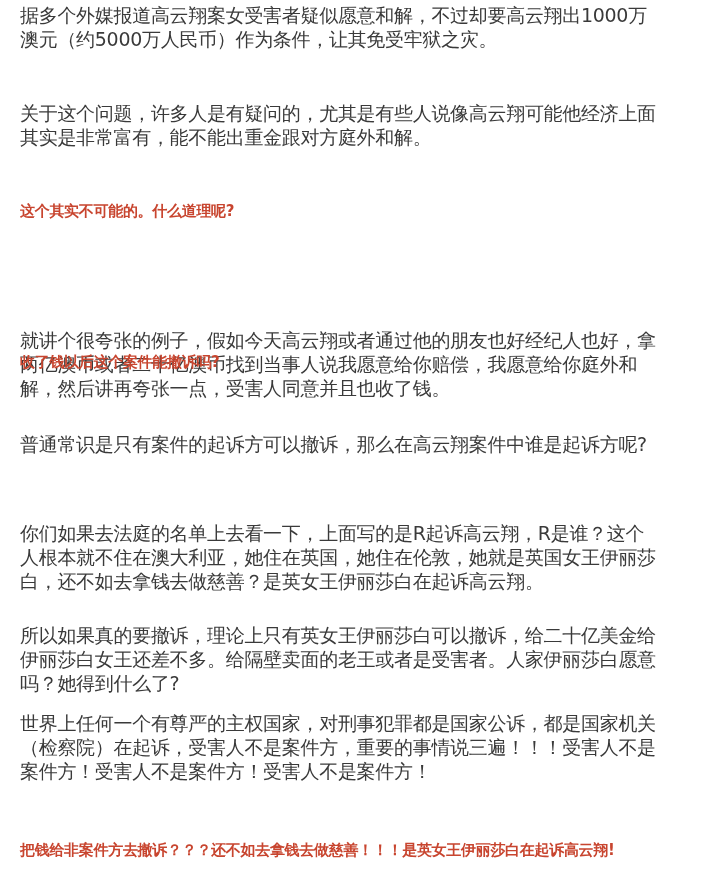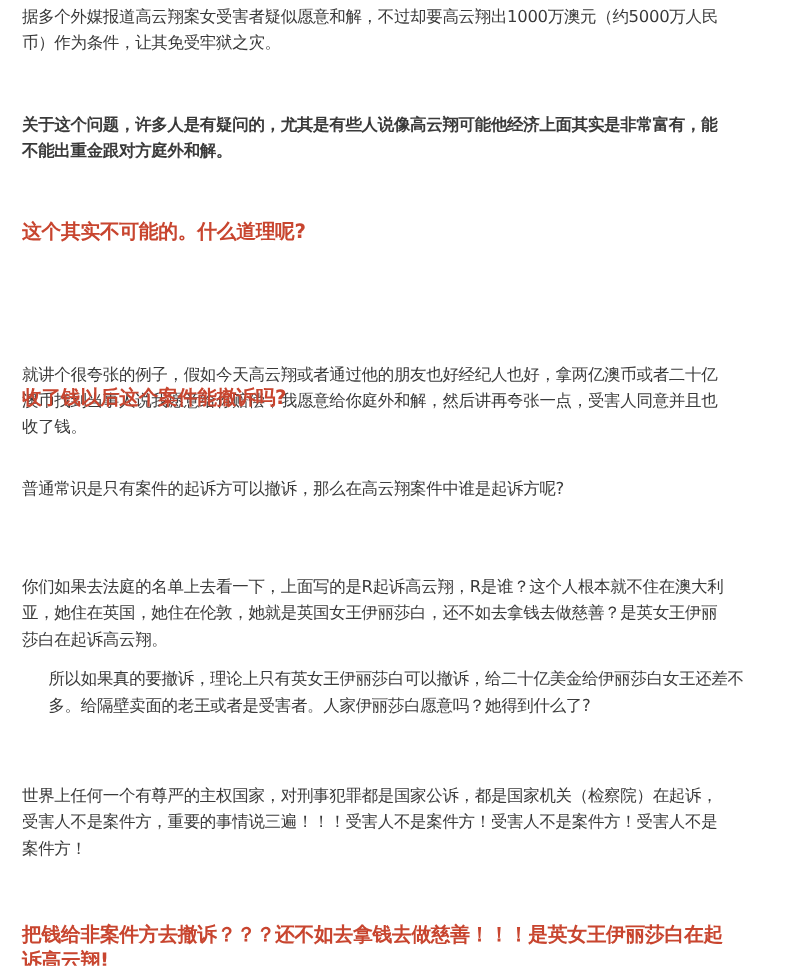--- a/index.html
+++ b/index.html
@@ -1,30 +1,30 @@
 <!DOCTYPE html>
 <html><head>
   <meta charset="utf-8">
   <style>
     html, body { margin: 0; padding: 0; background: #ffffff; }
     body { width: 714px; height: 878px; overflow: hidden; position: relative;
       font-family: "DejaVu Sans", "Liberation Sans", sans-serif; }
     .article { position: absolute; left: 20px; top: 0; width: 640px; }
-    .p { position: absolute; left: 0; width: 640px; font-size: 15px; line-height: 24px;
+    .p { position: absolute; left: 0; width: 640px; font-size: 19px; line-height: 24px;
       color: #3a3a3a; letter-spacing: -0.3px; margin: 0; word-break: break-all; }
-    .h { position: absolute; left: 0; font-size: 18px; line-height: 24px; font-weight: bold;
+    .h { position: absolute; left: 0; font-size: 15px; line-height: 24px; font-weight: bold;
       color: #c8452f; letter-spacing: -0.3px; margin: 0; }
   </style>
 </head>
 <body>
 
 <div class="article">
   <p class="p" style="top:3px;">据多个外媒报道高云翔案女受害者疑似愿意和解，不过却要高云翔出1000万澳元（约5000万人民币）作为条件，让其免受牢狱之灾。</p>
-  <p class="p" style="top:101px;font-weight:bold;">关于这个问题，许多人是有疑问的，尤其是有些人说像高云翔可能他经济上面其实是非常富有，能不能出重金跟对方庭外和解。</p>
+  <p class="p" style="top:101px;">关于这个问题，许多人是有疑问的，尤其是有些人说像高云翔可能他经济上面其实是非常富有，能不能出重金跟对方庭外和解。</p>
   <p class="h" style="top:199px;">这个其实不可能的。什么道理呢?</p>
   <p class="p" style="top:284px;margin-top:44px;">就讲个很夸张的例子，假如今天高云翔或者通过他的朋友也好经纪人也好，拿两亿澳币或者二十亿澳币找到当事人说我愿意给你赔偿，我愿意给你庭外和解，然后讲再夸张一点，受害人同意并且也收了钱。</p>
   <p class="h" style="top:350px;">收了钱以后这个案件能撤诉吗?</p>
   <p class="p" style="top:432px;">普通常识是只有案件的起诉方可以撤诉，那么在高云翔案件中谁是起诉方呢?</p>
   <p class="p" style="top:521px;">你们如果去法庭的名单上去看一下，上面写的是R起诉高云翔，R是谁？这个人根本就不住在澳大利亚，她住在英国，她住在伦敦，她就是英国女王伊丽莎白，还不如去拿钱去做慈善？是英女王伊丽莎白在起诉高云翔。</p>
-  <p class="p" style="top:605px;margin-left:24px;">所以如果真的要撤诉，理论上只有英女王伊丽莎白可以撤诉，给二十亿美金给伊丽莎白女王还差不多。给隔壁卖面的老王或者是受害者。人家伊丽莎白愿意吗？她得到什么了?</p>
+  <p class="p" style="top:623px;">所以如果真的要撤诉，理论上只有英女王伊丽莎白可以撤诉，给二十亿美金给伊丽莎白女王还差不多。给隔壁卖面的老王或者是受害者。人家伊丽莎白愿意吗？她得到什么了?</p>
   <p class="p" style="top:711px;">世界上任何一个有尊严的主权国家，对刑事犯罪都是国家公诉，都是国家机关（检察院）在起诉，受害人不是案件方，重要的事情说三遍！！！受害人不是案件方！受害人不是案件方！受害人不是案件方！</p>
   <p class="h" style="top:838px;">把钱给非案件方去撤诉？？？还不如去拿钱去做慈善！！！是英女王伊丽莎白在起诉高云翔!</p>
 </div>
 
 </body></html>

